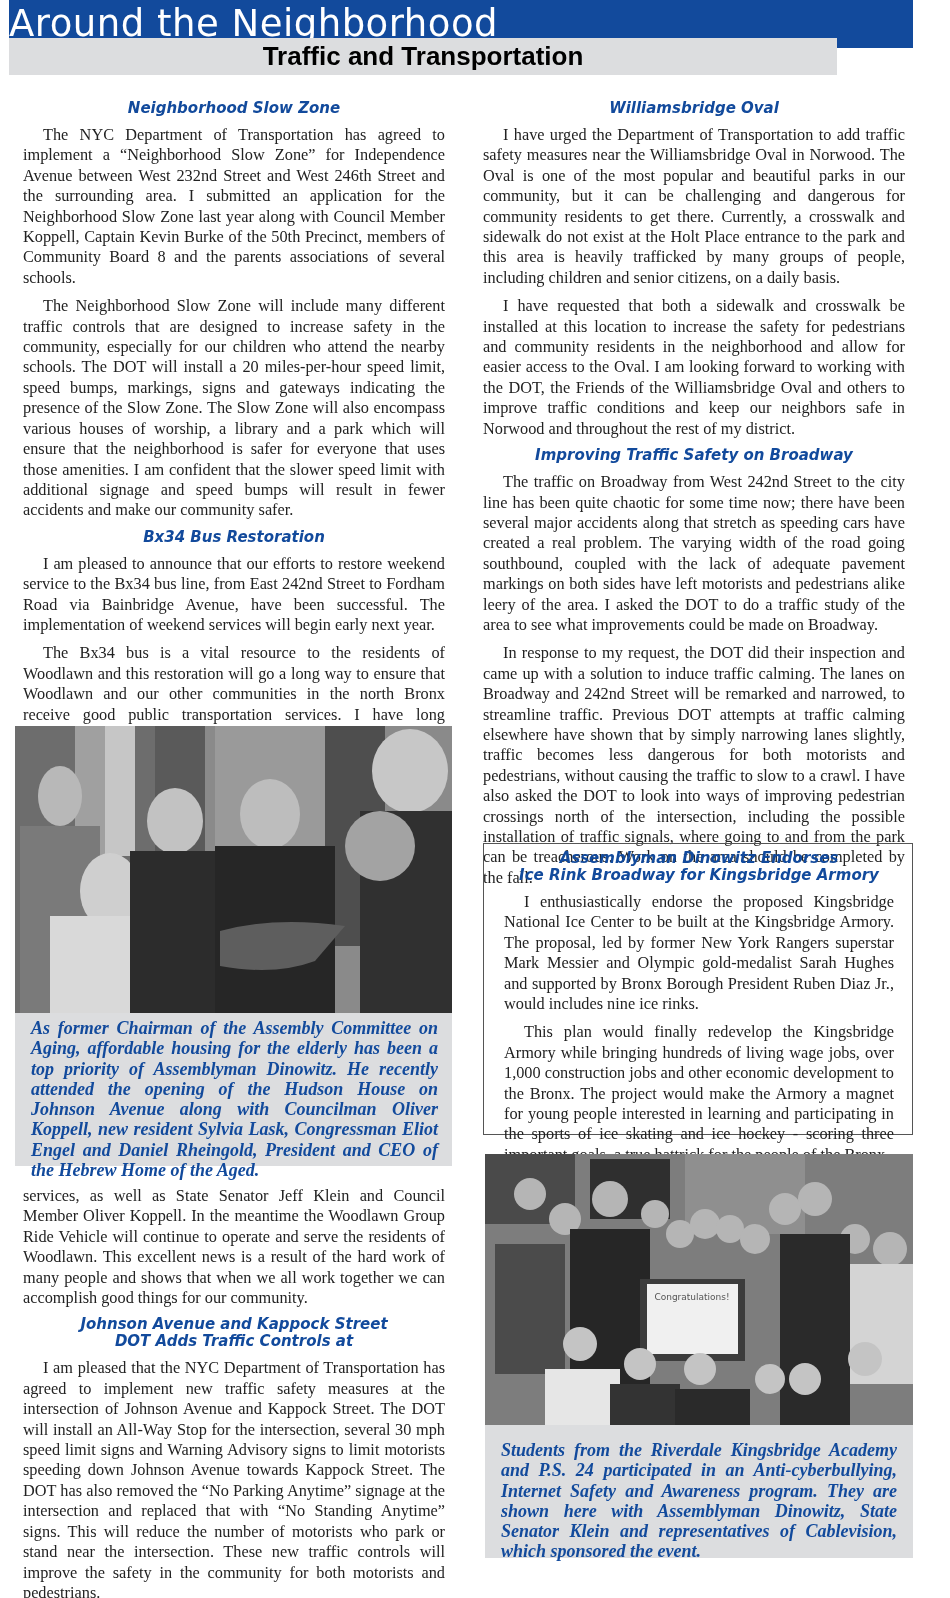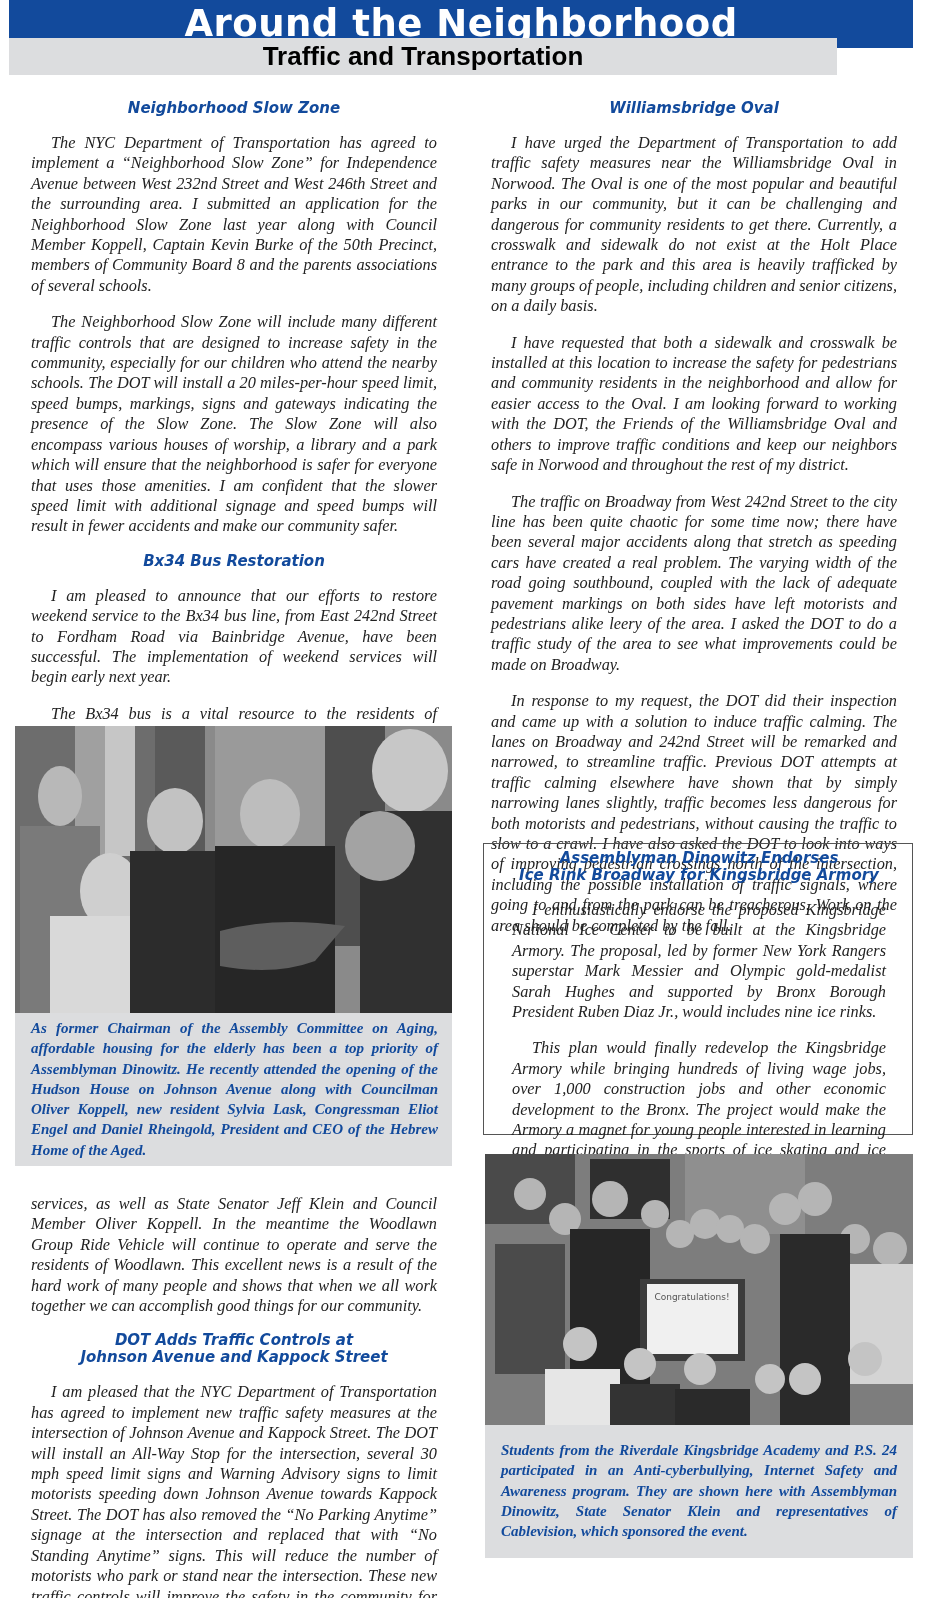--- a/index.html
+++ b/index.html
@@ -1,40 +1,40 @@
 <!DOCTYPE html>
 <html><head>
 <meta charset="utf-8">
 <style>
   html, body { margin: 0; padding: 0; background: #ffffff; }
   body { width: 950px; height: 1598px; position: relative; overflow: hidden; }
   .banner {
     position: absolute; left: 9px; top: 0; width: 904px; height: 48px;
-    background: #124a9c; color: #fff; text-align: center;
-    font-family: "DejaVu Sans", sans-serif; font-weight: bold; font-size: 37px;
+    background: #124a9c; color: #fff; text-align: left;
+    font-family: "DejaVu Sans", sans-serif; font-weight: normal; font-size: 37px;
     line-height: 48px; letter-spacing: 0.5px;
   }
   .subbanner {
     position: absolute; left: 9px; top: 38px; width: 828px; height: 37px;
     background: #dcdddf; color: #000000; text-align: center;
     font-family: "Liberation Sans", sans-serif; font-weight: bold; font-size: 26px;
     line-height: 37px;
   }
   .col { position: absolute; font-family: "Liberation Serif", serif; font-size: 16.3px; line-height: 20.4px; color: #222; }
-  .col p { margin: 16px; text-align: justify; text-indent: 20px; font-style: italic; }
+  .col p { margin: 8px; text-align: justify; text-indent: 20px; }
   .col p.noindent { text-indent: 0; }
   .h {
     font-family: "DejaVu Sans", sans-serif; font-weight: bold; color: #124a9c;
     text-align: center; font-size: 15px; line-height: 17px; margin: 2px 0 1px 0; font-style: italic;
   }
   .photo { position: absolute; overflow: hidden; }
   .caption {
     position: absolute; background: #dcdddf; color: #124a9c;
     font-family: "Liberation Serif", serif; font-style: italic; font-weight: bold;
-    font-size: 15px; line-height: 20.3px; text-align: justify; box-sizing: border-box;
+    font-size: 18px; line-height: 20.3px; text-align: justify; box-sizing: border-box;
   }
   .sidebox {
     position: absolute; left: 483px; top: 843px; width: 430px; height: 292px;
     border: 1px solid #555; box-sizing: border-box; padding: 4px 10px 0 12px;
   }
 </style>
 </head>
 <body>
 
 <div class="banner">Around the Neighborhood</div>
@@ -73,30 +73,31 @@
     <path d="M205 205 Q260 190 330 200 L300 235 Q260 250 205 240 Z" fill="#5e5e5e"></path>
   </svg>
 </div>
 <div class="caption" style="left:15px; top:1013px; width:437px; height:153px; padding:5px 14px 0 16px;">
   <span>As former Chairman of the Assembly Committee on Aging, affordable housing for the elderly has been a top priority of Assemblyman Dinowitz. He recently attended the opening of the Hudson House on Johnson Avenue along with Councilman Oliver Koppell, new resident Sylvia Lask, Congressman Eliot Engel and Daniel Rheingold, President and CEO of the Hebrew Home of the Aged.</span>
 </div>
 
 <div class="col" style="left:15px; top:1178px; width:438px;">
   <p class="noindent">services, as well as State Senator Jeff Klein and Council Member Oliver Koppell. In the meantime the Woodlawn Group Ride Vehicle will continue to operate and serve the residents of Woodlawn. This excellent news is a result of the hard work of many people and shows that when we all work together we can accomplish good things for our community.</p>
   <div class="h" style="margin-top:5px">
+    <div>Johnson Avenue and Kappock Street</div>
     <div>DOT Adds Traffic Controls at</div>
-    <div>Johnson Avenue and Kappock Street</div>
   </div>
   <p>I am pleased that the NYC Department of Transportation has agreed to implement new traffic safety measures at the intersection of Johnson Avenue and Kappock Street. The DOT will install an All-Way Stop for the intersection, several 30 mph speed limit signs and Warning Advisory signs to limit motorists speeding down Johnson Avenue towards Kappock Street. The DOT has also removed the “No Parking Anytime” signage at the intersection and replaced that with “No Standing Anytime” signs. This will reduce the number of motorists who park or stand near the intersection. These new traffic controls will improve the safety in the community for both motorists and pedestrians.</p>
 </div>
 
 <div class="col" style="left:475px; top:98px; width:438px;">
   <div class="h">Williamsbridge Oval</div>
   <p>I have urged the Department of Transportation to add traffic safety measures near the Williamsbridge Oval in Norwood. The Oval is one of the most popular and beautiful parks in our community, but it can be challenging and dangerous for community residents to get there. Currently, a crosswalk and sidewalk do not exist at the Holt Place entrance to the park and this area is heavily trafficked by many groups of people, including children and senior citizens, on a daily basis.</p>
   <p>I have requested that both a sidewalk and crosswalk be installed at this location to increase the safety for pedestrians and community residents in the neighborhood and allow for easier access to the Oval. I am looking forward to working with the DOT, the Friends of the Williamsbridge Oval and others to improve traffic conditions and keep our neighbors safe in Norwood and throughout the rest of my district.</p>
+  <div class="h" style="margin-top:4px">Improving Traffic Safety on Broadway</div>
   <p>The traffic on Broadway from West 242nd Street to the city line has been quite chaotic for some time now; there have been several major accidents along that stretch as speeding cars have created a real problem. The varying width of the road going southbound, coupled with the lack of adequate pavement markings on both sides have left motorists and pedestrians alike leery of the area. I asked the DOT to do a traffic study of the area to see what improvements could be made on Broadway.</p>
   <p>In response to my request, the DOT did their inspection and came up with a solution to induce traffic calming. The lanes on Broadway and 242nd Street will be remarked and narrowed, to streamline traffic. Previous DOT attempts at traffic calming elsewhere have shown that by simply narrowing lanes slightly, traffic becomes less dangerous for both motorists and pedestrians, without causing the traffic to slow to a crawl. I have also asked the DOT to look into ways of improving pedestrian crossings north of the intersection, including the possible installation of traffic signals, where going to and from the park can be treacherous. Work on the area should be completed by the fall.</p>
 </div>
 
 <div class="sidebox col">
   <div class="h">
     <div>Assemblyman Dinowitz Endorses</div>
     <div>Ice Rink Broadway for Kingsbridge Armory</div>
   </div>
   <p>I enthusiastically endorse the proposed Kingsbridge National Ice Center to be built at the Kingsbridge Armory. The proposal, led by former New York Rangers superstar Mark Messier and Olympic gold-medalist Sarah Hughes and supported by Bronx Borough President Ruben Diaz Jr., would includes nine ice rinks.</p>

